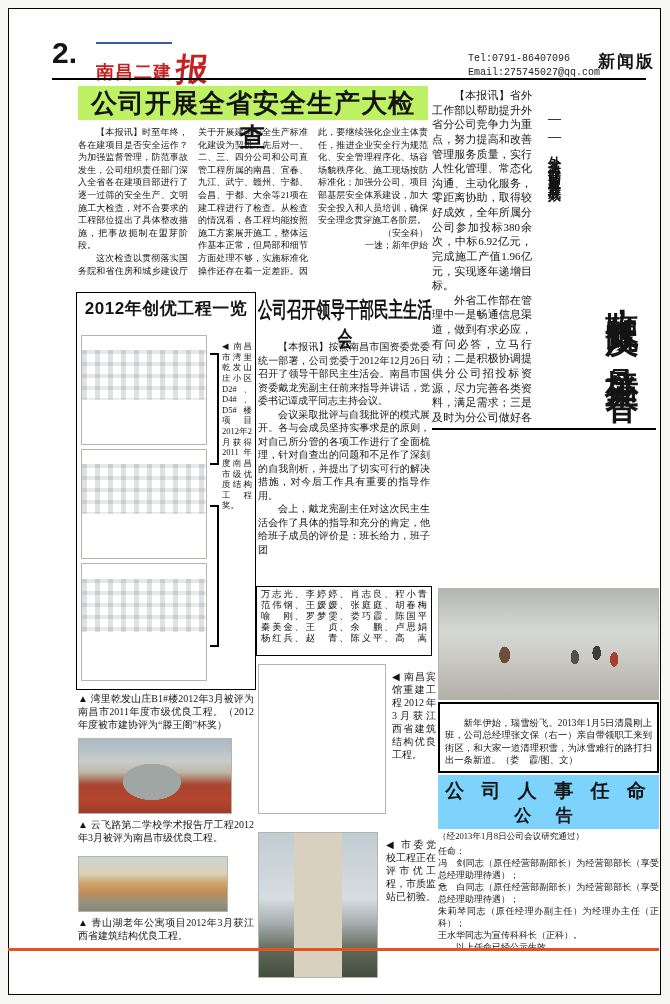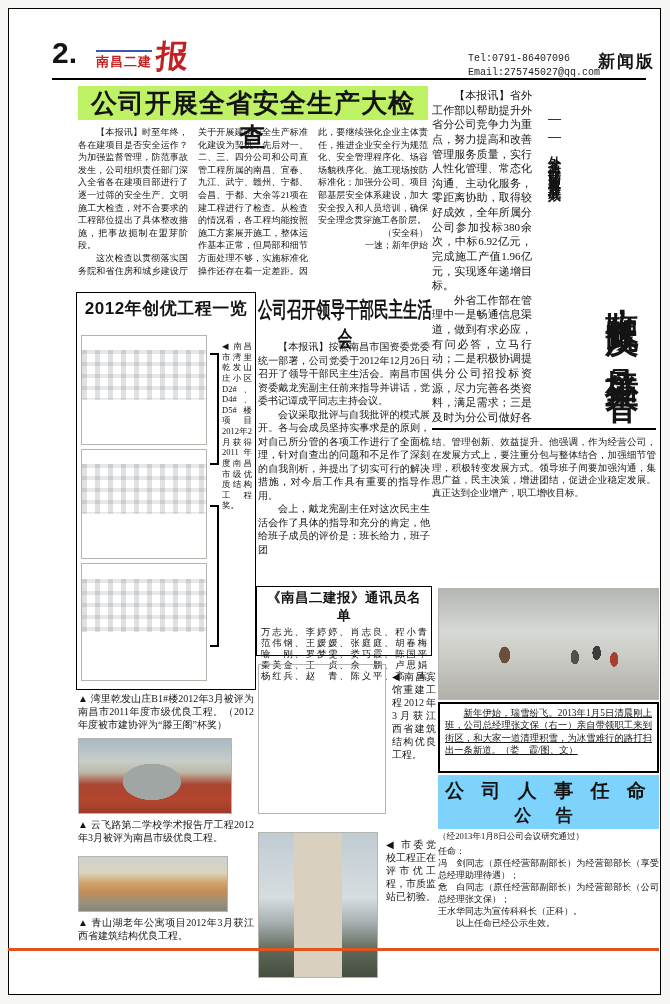--- a/index.html
+++ b/index.html
@@ -6,21 +6,21 @@
   body{
     width:670px;height:1004px;position:relative;background:#f6f6f4;
     font-family:"Liberation Serif","DejaVu Serif",serif;color:#141414;
     overflow:hidden;
   }
   .abs{position:absolute;}
   .frame{left:8px;top:8px;width:651px;height:985px;border:1px solid #000;background:#fff;}
   
   .pagenum{left:52px;top:36px;font-size:30px;font-weight:bold;font-family:"Liberation Sans",sans-serif;}
   .masthead{left:96px;top:42px;display:flex;align-items:flex-end;gap:4px;}
-  .masthead-small{color:#c32020;font-weight:bold;font-size:13px;letter-spacing:1px;border-top:2px solid #3a58b0;padding-top:1px;}
+  .masthead-small{color:#c32020;font-weight:bold;font-size:18px;letter-spacing:1px;border-top:2px solid #3a58b0;padding-top:16px;}
   .masthead-big{color:#c32020;font-weight:bold;font-size:32px;line-height:0.9;transform:skewX(-6deg);}
   .header-rule{left:52px;top:78px;width:594px;height:2px;background:#000;}
   .contact{left:468px;top:52px;font-family:"Liberation Mono",monospace;font-size:10px;line-height:1.35;color:#222;}
   .edition{left:598px;top:50px;font-size:17px;font-weight:900;font-family:"Liberation Sans",sans-serif;letter-spacing:2px;}
   
   .main-headline{left:78px;top:86px;width:350px;height:34px;background:#bef264;
     font-size:26px;font-weight:900;text-align:center;line-height:34px;letter-spacing:1px;
     font-family:"Liberation Sans",sans-serif;}
   .main-cols{left:78px;top:126px;width:350px;height:166px;overflow:hidden;
     column-count:3;column-gap:10px;font-size:9px;line-height:1.4;text-align:justify;}
@@ -80,21 +80,21 @@
   .ph-tower2{background:
     linear-gradient(90deg,transparent 0 30%,#d9d0c0 30% 70%,transparent 70%),
     linear-gradient(180deg,#c0ccd3 0%,#d7dde0 45%,#a8b0b2 62%,#5f6758 82%,#454d3f 100%);}
   .ph-snow{background:
     radial-gradient(7px 12px at 72% 58%,#3c3c3a 60%,transparent 61%),
     radial-gradient(7px 12px at 62% 62%,#50504c 60%,transparent 61%),
     radial-gradient(7px 12px at 80% 64%,#a8402f 60%,transparent 61%),
     radial-gradient(9px 14px at 30% 60%,#6b4f3a 60%,transparent 61%),
     linear-gradient(180deg,#b3b7b3 0%,#d6d8d4 38%,#cbcbc6 62%,#b2afa8 100%);}
   .snow-cap-box{left:438px;top:702px;width:221px;height:71px;border:2px solid #000;
-    box-sizing:border-box;padding:3px 5px;font-size:9.3px;line-height:1.32;text-align:justify;text-decoration:underline;}
+    box-sizing:border-box;padding:13px 5px;font-size:9.3px;line-height:1.32;text-align:justify;}
   .snow-cap-box p{margin:0;text-indent:2em;}
   
   .appt{left:438px;top:775px;width:221px;}
   .appt-titleband{background:#7dd3fc;text-align:center;padding:3px 0 2px 0;}
   .appt-t1{font-size:19px;font-weight:900;font-family:"Liberation Sans",sans-serif;letter-spacing:6px;}
   .appt-t2{font-size:17px;font-weight:900;font-family:"Liberation Sans",sans-serif;letter-spacing:10px;}
   .appt-sub{font-size:8.6px;margin-top:2px;}
   .appt-body{font-size:9px;line-height:1.33;margin-top:3px;text-align:justify;}
   .appt-body div{margin:0;}
   .appt-foot{text-indent:2em;}
@@ -128,32 +128,30 @@
 <div class="abs op-body">
   <p>【本报讯】省外工作部以帮助提升外省分公司竞争力为重点，努力提高和改善管理服务质量，实行人性化管理、常态化沟通、主动化服务，零距离协助，取得较好成效，全年所属分公司参加投标380余次，中标6.92亿元，完成施工产值1.96亿元，实现逐年递增目标。</p>
   <p>外省工作部在管理中一是畅通信息渠道，做到有求必应，有问必答，立马行动；二是积极协调提供分公司招投标资源，尽力完善各类资料，满足需求；三是及时为分公司做好各类款项往来划转及年检注册等事务，还经常利用休息时间赶往工程所在地帮助办理；四是认真做好分公司新合同的签订和续签工作，斡旋调解，化解矛盾，达成共识。</p>
 
 </div>
 <div class="abs vert op-subtitle">——外省工作部贴近服务显成效</div>
 <div class="abs vert op-headline">鞭长既及，墙外正『香』</div>
 <div class="abs op-rule"></div>
 
 <div class="abs meet-cont">
-  <p>结、管理创新、效益提升。他强调，作为经营公司，在发展方式上，要注重分包与整体结合，加强细节管理，积极转变发展方式。领导班子间要加强沟通，集思广益，民主决策，增进团结，促进企业稳定发展。真正达到企业增产，职工增收目标。</p>
 </div>
 
 <div class="abs meet-title">公司召开领导干部民主生活会</div>
 <div class="abs meet-body">
   <p>【本报讯】按照南昌市国资委党委统一部署，公司党委于2012年12月26日召开了领导干部民主生活会。南昌市国资委戴龙宪副主任前来指导并讲话，党委书记谭成平同志主持会议。</p>
   <p>会议采取批评与自我批评的模式展开。各与会成员坚持实事求是的原则，对自己所分管的各项工作进行了全面梳理，针对自查出的问题和不足作了深刻的自我剖析，并提出了切实可行的解决措施，对今后工作具有重要的指导作用。</p>
   <p>会上，戴龙宪副主任对这次民主生活会作了具体的指导和充分的肯定，他给班子成员的评价是：班长给力，班子团</p>
 </div>
 
 <div class="abs corr-box">
-  <div class="corr-title">《南昌二建报》通讯员名单</div>
   <div class="corr-row">万志光、李婷婷、肖志良、程小青</div>
   <div class="corr-row">范伟钢、王媛媛、张庭庭、胡春梅</div>
   <div class="corr-row">喻　刚、罗梦雯、娄巧霞、陈国平</div>
   <div class="corr-row">秦美金、王　贞、余　鹏、卢思娟</div>
   <div class="corr-row">杨红兵、赵　青、陈义平、高　嵩</div>
 </div>
 
 <div class="abs proj-box">
   <div class="proj-title">2012年创优工程一览</div>
   <div class="photo ph-res ph-win" style="left:4px;top:42px;width:126px;height:110px;"></div>
@@ -182,19 +180,20 @@
 
 <div class="abs appt">
   <div class="appt-titleband">
     <div class="appt-t1">公 司 人 事 任 命</div>
     <div class="appt-t2">公 告</div>
   </div>
   <div class="appt-sub">（经2013年1月8日公司会议研究通过）</div>
   <div class="appt-body">
     <div>任命：</div>
     <div>冯　剑同志（原任经营部副部长）为经营部部长（享受总经理助理待遇）；</div>
-    <div>危　白同志（原任经营部副部长）为经营部部长（公司总经理张文保）；</div>
+    <div>危　白同志（原任经营部副部长）为经营部部长（享受总经理助理待遇）；</div>
+    <div>朱莉琴同志（原任经理办副主任）为经理办主任（正科）；</div>
     <div>王水华同志为宣传科科长（正科）。</div>
     <div class="appt-foot">以上任命已经公示生效。</div>
   </div>
 </div>
 
 <div class="abs orange-line"></div>
 
 </body></html>

